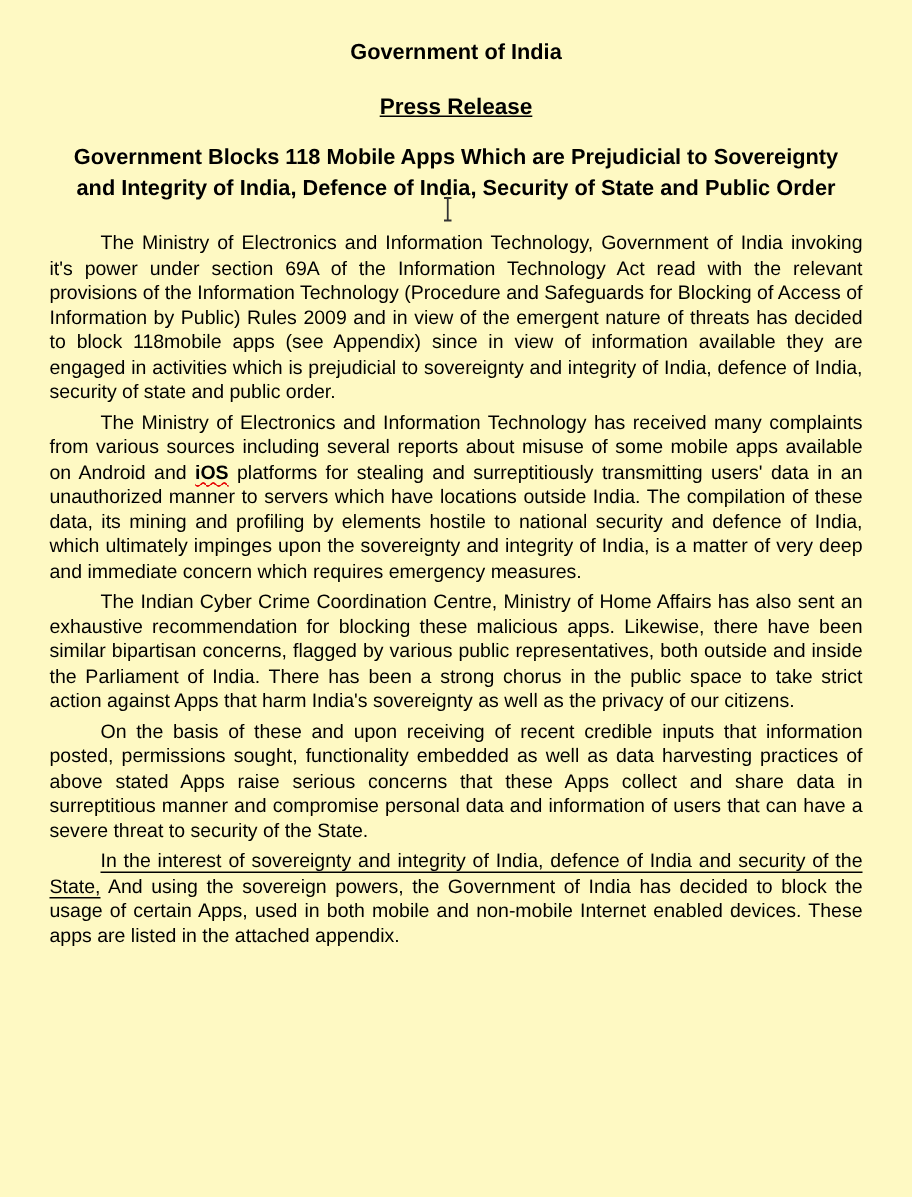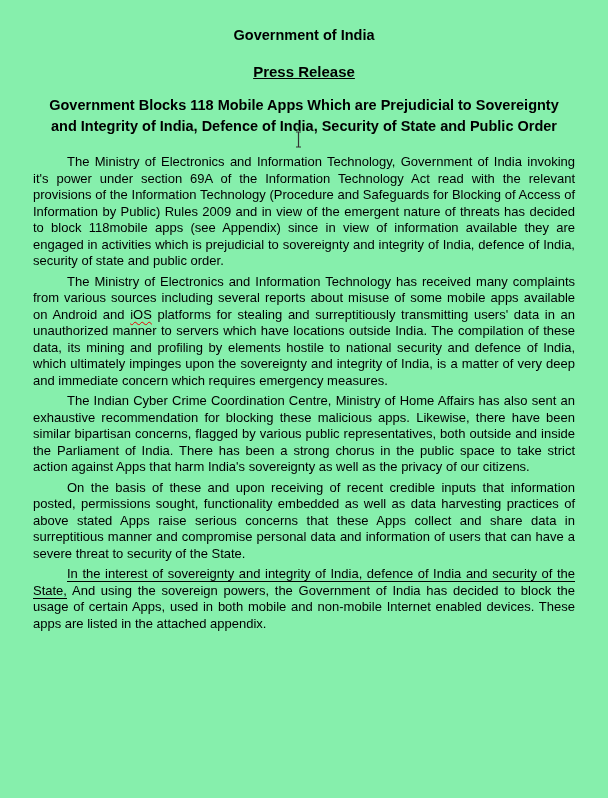--- a/index.html
+++ b/index.html
@@ -2,21 +2,21 @@
 <html><head>
 <meta charset="utf-8">
 <style>
   * { margin: 0; padding: 0; box-sizing: border-box; }
   html, body { background: #ffffff; }
   .page {
     position: relative;
     width: 608px;
     height: 798px;
     margin: 0 auto;
-    background: #86efac;
+    background: #fef9c3;
     color: #000000;
     font-family: "Liberation Sans", "DejaVu Sans", sans-serif;
     padding: 28px 33px 0 33px;
     overflow: hidden;
   }
   .org {
     text-align: center;
     font-weight: bold;
     font-size: 14.5px;
     line-height: 15px;
@@ -55,20 +55,21 @@
     margin-bottom: 4px;
   }
   .sup { vertical-align: super; font-size: 0.65em; }
   .spell {
     text-decoration: underline;
     text-decoration-style: wavy;
     text-decoration-color: #e60000;
     text-decoration-thickness: 1px;
     text-underline-offset: 2px;
     text-decoration-skip-ink: none;
+    font-weight: bold;
   }
   .grammar {
     text-decoration-style: wavy;
     text-decoration-color: #2e8b2e;
     text-decoration-thickness: 1px;
     text-underline-offset: 2px;
     text-decoration-skip-ink: none;
   }
   .underline { border-bottom: 1.2px solid #000000; }
   .underline.grammar { text-underline-offset: 3px; }

